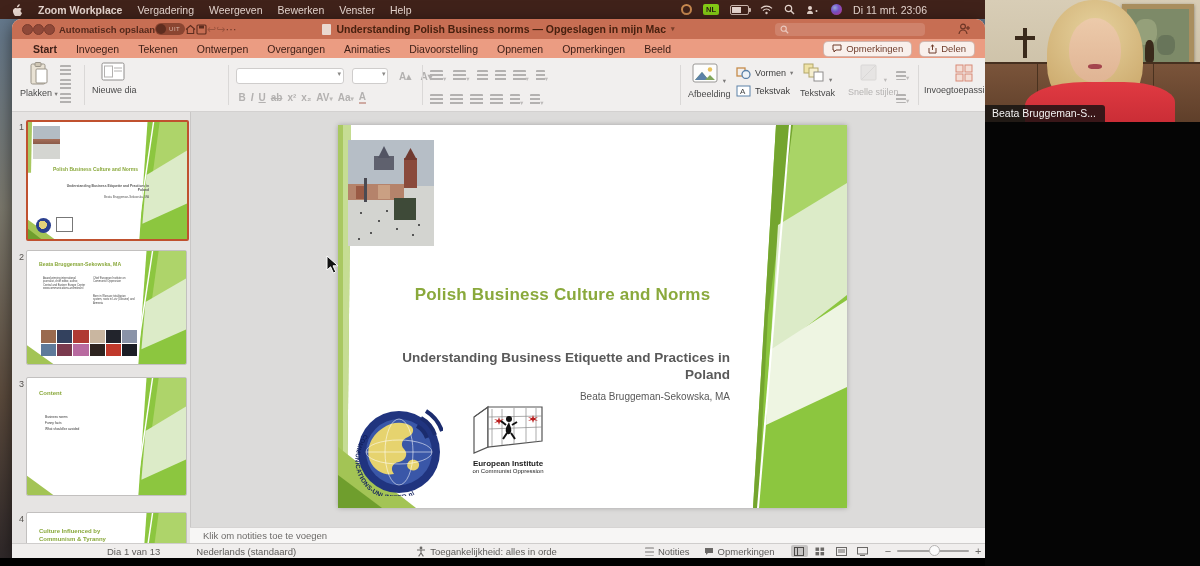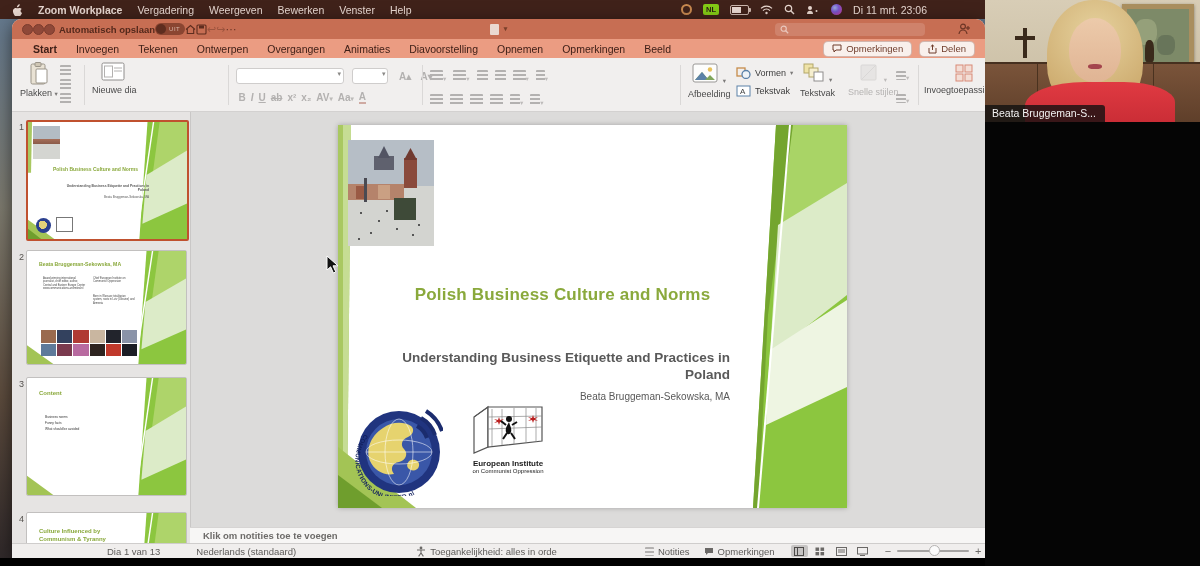--- a/index.html
+++ b/index.html
@@ -66,21 +66,21 @@
   .srow{display:flex;align-items:center;gap:4px;font-size:9px;color:#3d3d3d;white-space:nowrap;}
   
   .mainarea{left:0;top:93px;width:100%;bottom:15px;background:#dcdbda;}
   .panel{left:0;top:0;width:178px;height:100%;background:#e6e4e3;border-right:1px solid #c9c7c6;overflow:hidden;}
   .thumb{position:absolute;left:14px;width:159px;background:#fff;border:1px solid #c2c0bf;border-radius:2px;overflow:hidden;}
   .thumb.sel-thumb{border:2px solid #c0512f;}
   .tnum{position:absolute;left:3px;width:9px;font-size:9px;color:#55524f;text-align:right;}
   .mini-facet{position:absolute;right:0;top:0;width:100%;height:100%;}
   .editor{left:178px;right:0;top:0;bottom:16px;overflow:hidden;}
   .notesbar{left:178px;right:0;bottom:0;height:16px;background:#f7f6f5;border-top:1px solid #d6d4d3;
-            display:flex;align-items:center;padding-left:13px;font-size:9.5px;color:#6d6b69;box-sizing:border-box;font-weight:bold;}
+            display:flex;align-items:center;padding-left:13px;font-size:9.5px;color:#6d6b69;box-sizing:border-box;}
   
   .slide{left:148px;top:13px;width:509px;height:383px;background:#fff;box-shadow:0 0 5px rgba(0,0,0,.25);overflow:hidden;}
   .slide-title{position:absolute;left:30px;right:90px;top:160px;text-align:center;
                font-size:17px;font-weight:bold;color:#8aa93c;letter-spacing:.2px;}
   .slide-sub{position:absolute;right:117px;top:224px;width:330px;text-align:right;
              font-size:13.5px;line-height:17px;font-weight:bold;color:#595959;}
   .slide-author{position:absolute;right:117px;top:266px;width:330px;text-align:right;font-size:10px;color:#595959;}
   
   .statusbar{left:0;bottom:0;width:100%;height:15px;background:#f0eeed;border-top:1px solid #cfcdcc;
              display:flex;align-items:center;font-size:9.5px;color:#5d5b59;box-sizing:border-box;}
@@ -165,20 +165,21 @@
     </svg>
     <svg class="tb-ic" width="11" height="11" viewBox="0 0 11 11">
       <rect x="1" y="1" width="9" height="9" rx="1" stroke="#5e2d1f" stroke-width="1.1" fill="none"></rect>
       <rect x="3" y="1.5" width="5" height="3" fill="#5e2d1f"></rect>
     </svg>
     <span class="tb-ic dim">↩</span>
     <span class="tb-ic dim">↪</span>
     <span class="tb-ic">⋯</span>
     <div class="doc-title">
       <span class="doc-ic"></span>
+      <span>Understanding Polish Business norms — Opgeslagen in mijn Mac</span>
       <span style="font-size:7px;opacity:.6">▾</span>
     </div>
     <div class="tb-search">
       <svg width="9" height="9" viewBox="0 0 11 11" opacity="0.55">
         <circle cx="4.5" cy="4.5" r="3.2" stroke="#fff" stroke-width="1.4" fill="none"></circle>
         <line x1="7" y1="7" x2="10" y2="10" stroke="#fff" stroke-width="1.6"></line>
       </svg>
     </div>
     <svg class="tb-person" viewBox="0 0 14 14">
       <circle cx="6" cy="4.5" r="2.4" stroke="#5e2d1f" stroke-width="1.2" fill="none"></circle>

